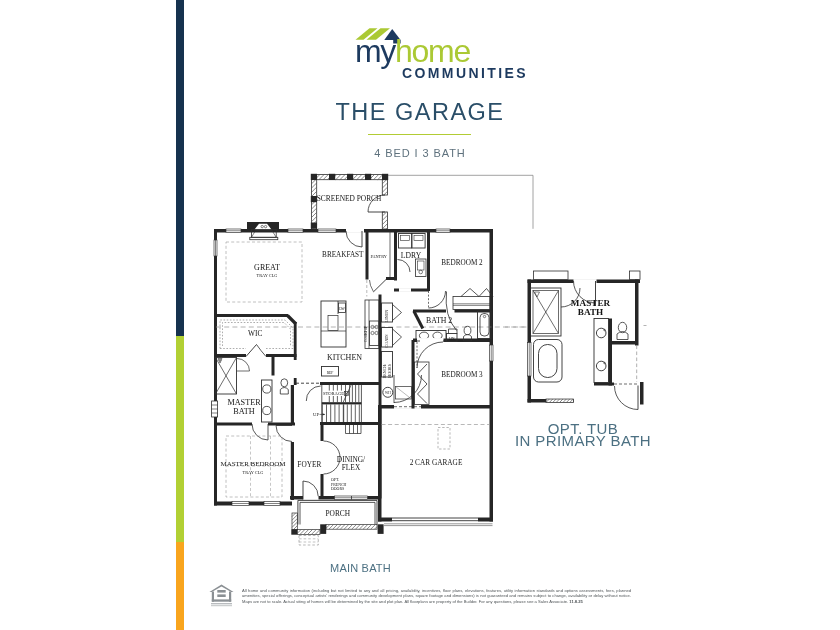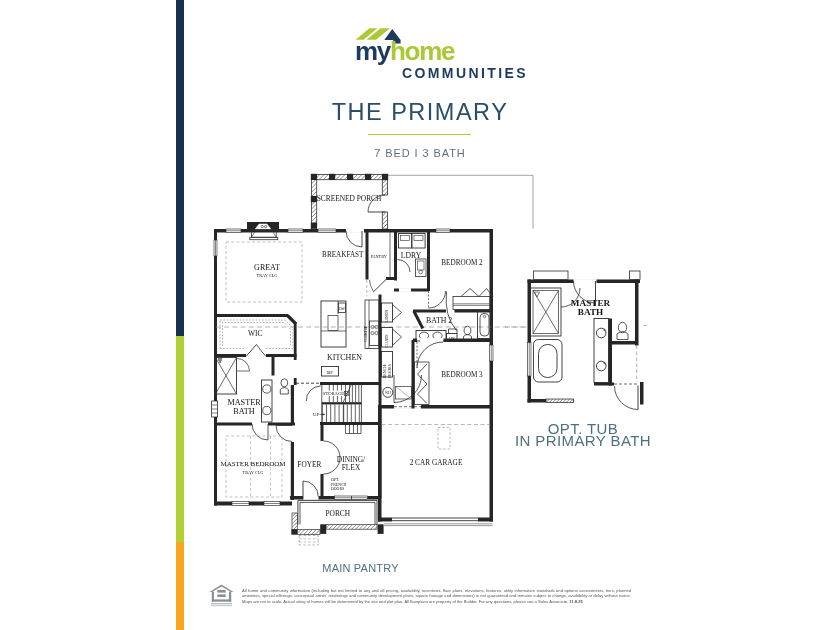--- a/index.html
+++ b/index.html
@@ -15,29 +15,29 @@
 
 <div class="abs" style="left:176px;top:542px;width:8px;height:88px;background:#f9a51d;"></div>
 
 <svg class="abs" style="left:350px;top:24px;" width="60" height="22" viewBox="0 0 60 22">
   <polygon points="5.5,15.8 19.5,4.2 27.5,4.2 13.5,15.8" fill="#abc934"></polygon>
   <polygon points="16.5,15.8 30.5,4.2 40.0,4.2 26.0,15.8" fill="#abc934"></polygon>
   <polygon points="34.3,15.9 42.2,4.9 50.6,15.9" fill="#1d3a5f"></polygon>
   <polygon points="43.2,15.9 50.6,15.9 50.6,19.5 43.2,19.5" fill="#1d3a5f"></polygon>
 </svg>
 
-<div class="abs" style="left:355px;top:33.7px;width:200px;font-weight:bold;font-size:26px;line-height:34px;letter-spacing:-1.3px;"><span style="color:#1d3a5f;">my</span><span style="color:#abc934;">home</span></div>
+<div class="abs" style="left:355px;top:33.7px;width:200px;font-weight:normal;font-size:32px;line-height:34px;letter-spacing:-1.3px;"><span style="color:#1d3a5f;">my</span><span style="color:#abc934;">home</span></div>
 
 <div class="abs" style="left:402px;top:65.2px;color:#1d3a5f;font-weight:bold;font-size:14px;letter-spacing:2.4px;">COMMUNITIES</div>
 
-<div class="abs" style="left:0;top:99px;width:840px;text-align:center;color:#2a4e68;font-size:23.5px;letter-spacing:1.5px;">THE PRIMARY</div>
+<div class="abs" style="left:0;top:99px;width:840px;text-align:center;color:#2a4e68;font-size:23.5px;letter-spacing:1.5px;">THE GARAGE</div>
 
 <div class="abs" style="left:368px;top:133.5px;width:103px;height:1.7px;background:#b2cc34;"></div>
 
-<div class="abs" style="left:0;top:146.8px;width:840px;text-align:center;color:#5e717d;font-size:11px;letter-spacing:0.9px;">7 BED I 3 BATH</div>
+<div class="abs" style="left:0;top:146.8px;width:840px;text-align:center;color:#5e717d;font-size:11px;letter-spacing:0.9px;">4 BED I 3 BATH</div>
 
 <svg class="abs" style="left:0;top:0;" width="840" height="630" viewBox="0 0 840 630">
 
 <line x1="387.5" y1="175.3" x2="533" y2="175.3" stroke="#8a8a8a" stroke-width="0.8"></line>
 <line x1="533" y1="175.3" x2="533" y2="228.8" stroke="#8a8a8a" stroke-width="0.8"></line>
 
 <g>
 <rect x="311.5" y="174.5" width="76" height="5.2" fill="none" stroke="#2f2f2f" stroke-width="0.8"></rect>
 <line x1="311.5" y1="174.5" x2="311.5" y2="174.5" stroke="#555555" stroke-width="0.7"></line>
 <line x1="311.5" y1="178.7" x2="315.7" y2="174.5" stroke="#555555" stroke-width="0.7"></line>
@@ -700,21 +700,21 @@
 </g>
 
 <g>
 <text x="590.5" y="305.5" font-size="9.2" text-anchor="middle" font-family="Liberation Serif, serif" fill="#161616" font-weight="bold" letter-spacing="0">MASTER</text>
 <text x="590.5" y="315.2" font-size="9.2" text-anchor="middle" font-family="Liberation Serif, serif" fill="#161616" font-weight="bold" letter-spacing="0">BATH</text>
 </g>
 </svg>
 
 <div class="abs" style="left:463px;top:423px;width:240px;text-align:center;color:#4c7082;font-size:15px;letter-spacing:0.4px;line-height:12.4px;">OPT. TUB<br>IN PRIMARY BATH</div>
 
-<div class="abs" style="left:0;top:561.7px;width:721px;text-align:center;color:#4c7082;font-size:11px;letter-spacing:0.2px;">MAIN PANTRY</div>
+<div class="abs" style="left:0;top:561.7px;width:721px;text-align:center;color:#4c7082;font-size:11px;letter-spacing:0.2px;">MAIN BATH</div>
 
 <svg class="abs" style="left:209px;top:584px;" width="25" height="24" viewBox="0 0 25 24">
   <polygon points="12.5,0.4 24.6,8.1 22.2,8.1 12.5,2.4 2.8,8.1 0.4,8.1" fill="#8b9094"></polygon>
   <rect x="2.8" y="7.5" width="2.2" height="10.2" fill="#8b9094"></rect>
   <rect x="20" y="7.5" width="2.2" height="10.2" fill="#8b9094"></rect>
   <rect x="2.8" y="15.4" width="19.4" height="2.3" fill="#8b9094"></rect>
   <rect x="8.3" y="6" width="8.4" height="2.6" fill="#8b9094"></rect>
   <rect x="8.3" y="10.4" width="8.4" height="2.6" fill="#8b9094"></rect>
   <rect x="2" y="19.2" width="21" height="1.1" fill="#a7abae"></rect>
   <rect x="2" y="21.2" width="21" height="1.0" fill="#bfc2c4"></rect>

